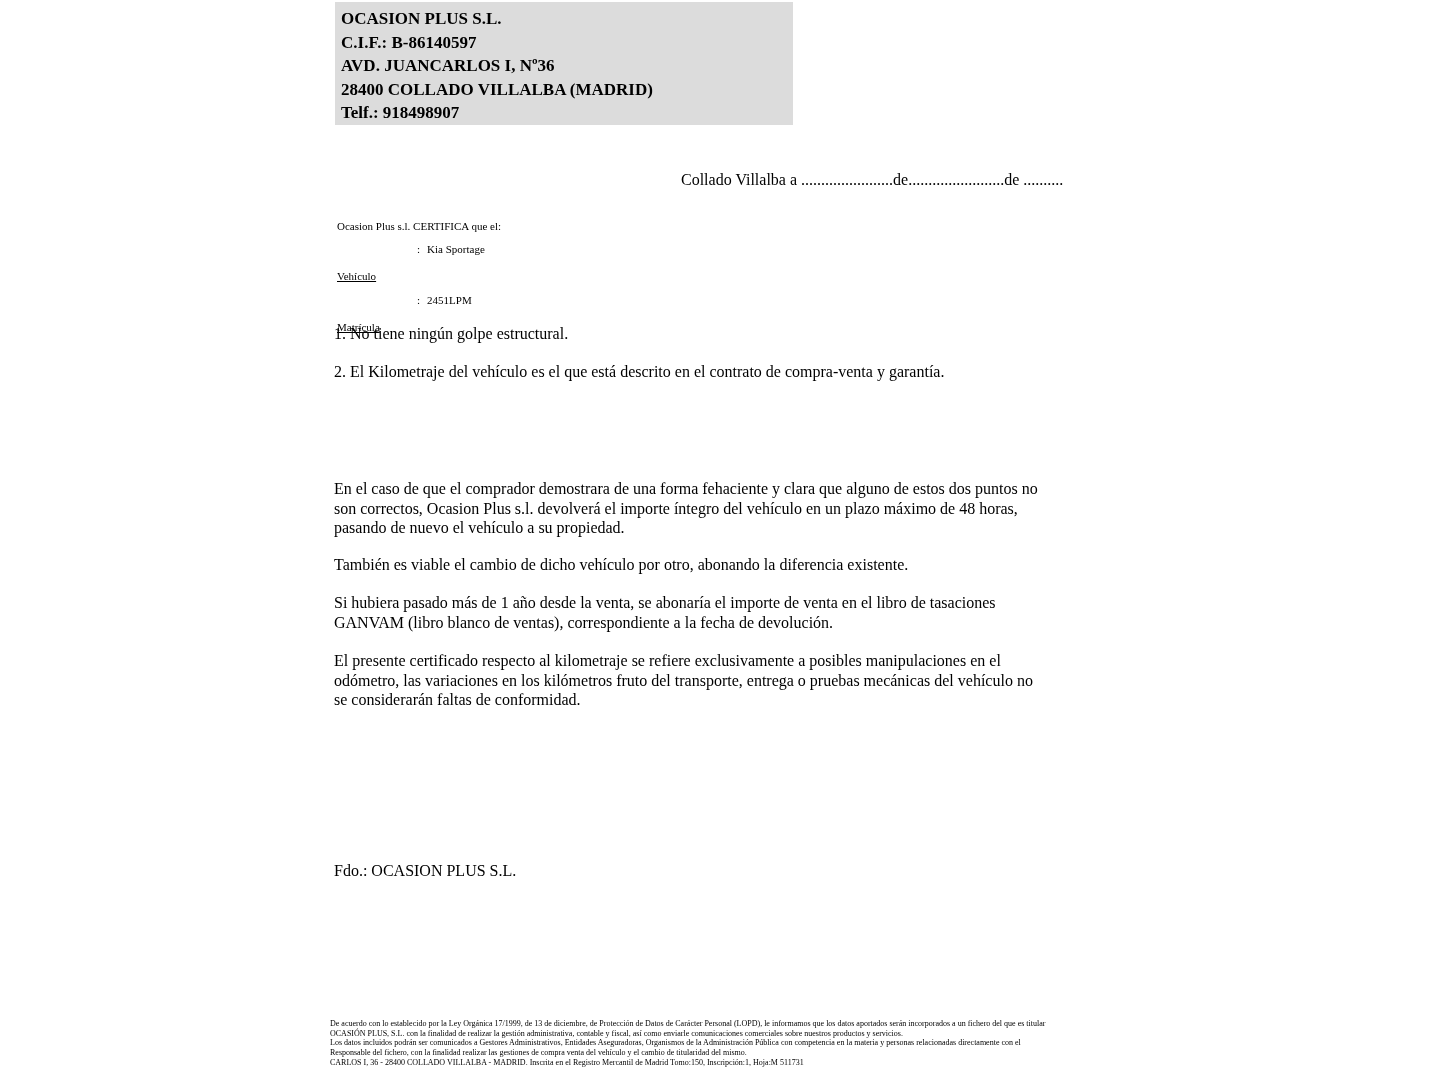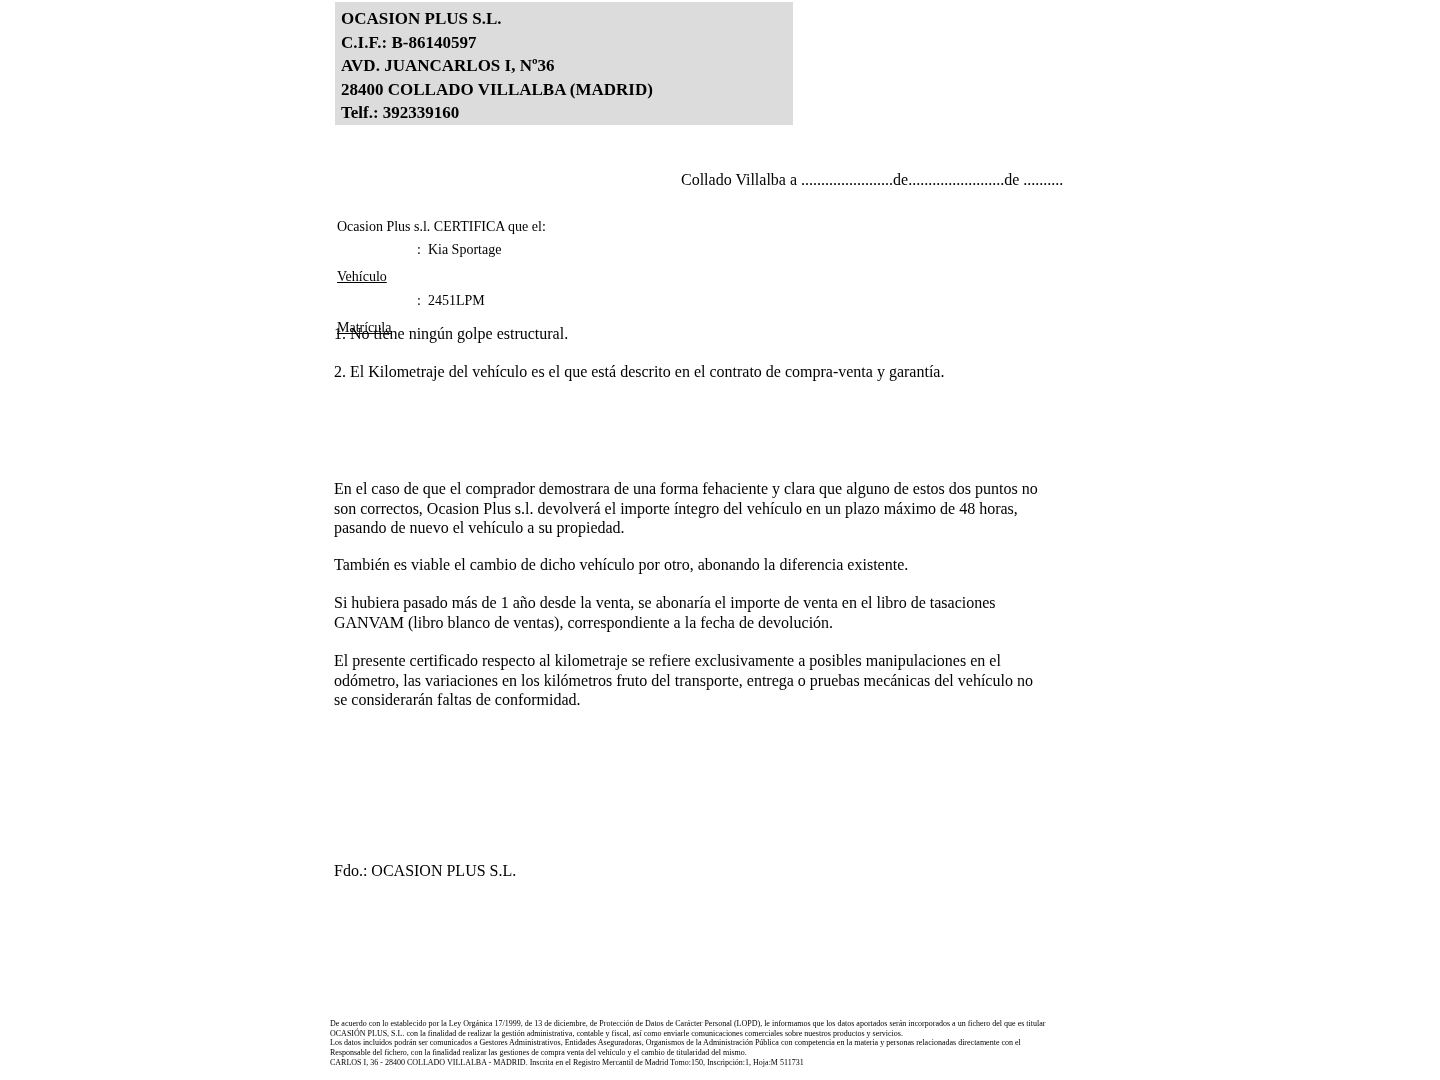--- a/index.html
+++ b/index.html
@@ -39,21 +39,21 @@
     font-size: 16px;
     line-height: 20px;
     white-space: nowrap;
   }
 
   
   .certify-block {
     position: absolute;
     left: 337px;
     top: 215px;
-    font-size: 14px;
+    font-size: 11px;
     line-height: 23.3px;
   }
   .field-row { display: flex; }
   .field-label {
     display: inline-block;
     width: 80px;
     text-decoration: underline;
     margin-top: 27px;
   }
   .field-sep { margin-right: 7px; }
@@ -108,21 +108,21 @@
 </head>
 <body>
 
 <div class="page">
 
   <div class="company-box" style="background: rgb(220, 220, 220);">
     <div>OCASION PLUS S.L.</div>
     <div>C.I.F.: B-86140597</div>
     <div>AVD. JUANCARLOS I, Nº36</div>
     <div>28400 COLLADO VILLALBA (MADRID)</div>
-    <div>Telf.: 392339160</div>
+    <div>Telf.: 918498907</div>
   </div>
 
   <div class="date-line">Collado Villalba a .......................de........................de ..........</div>
 
   <div class="certify-block">
     <div>Ocasion Plus s.l. CERTIFICA que el:</div>
     <div class="field-row">
       <span class="field-label">Vehículo</span>
       <span class="field-sep">:</span>
       <span class="field-value">Kia Sportage</span>

